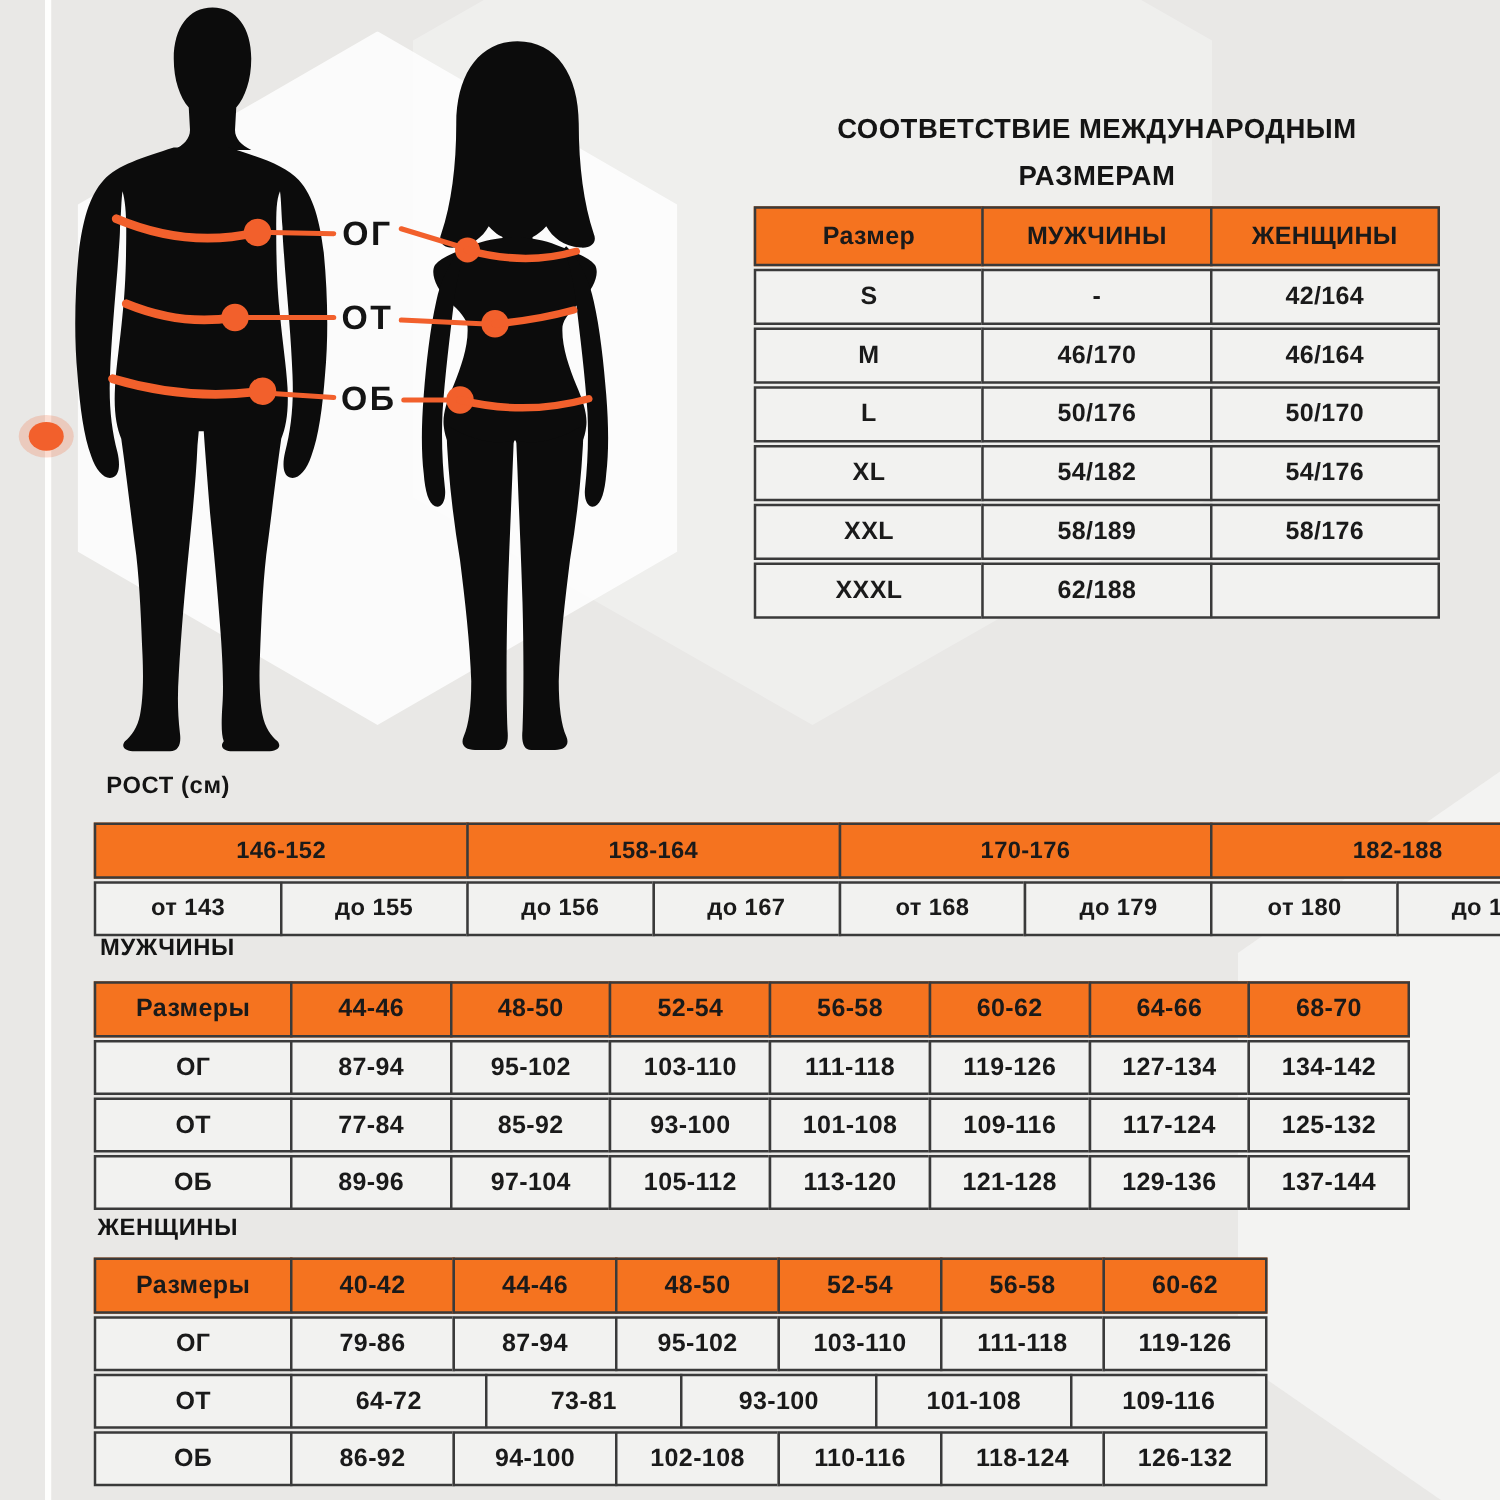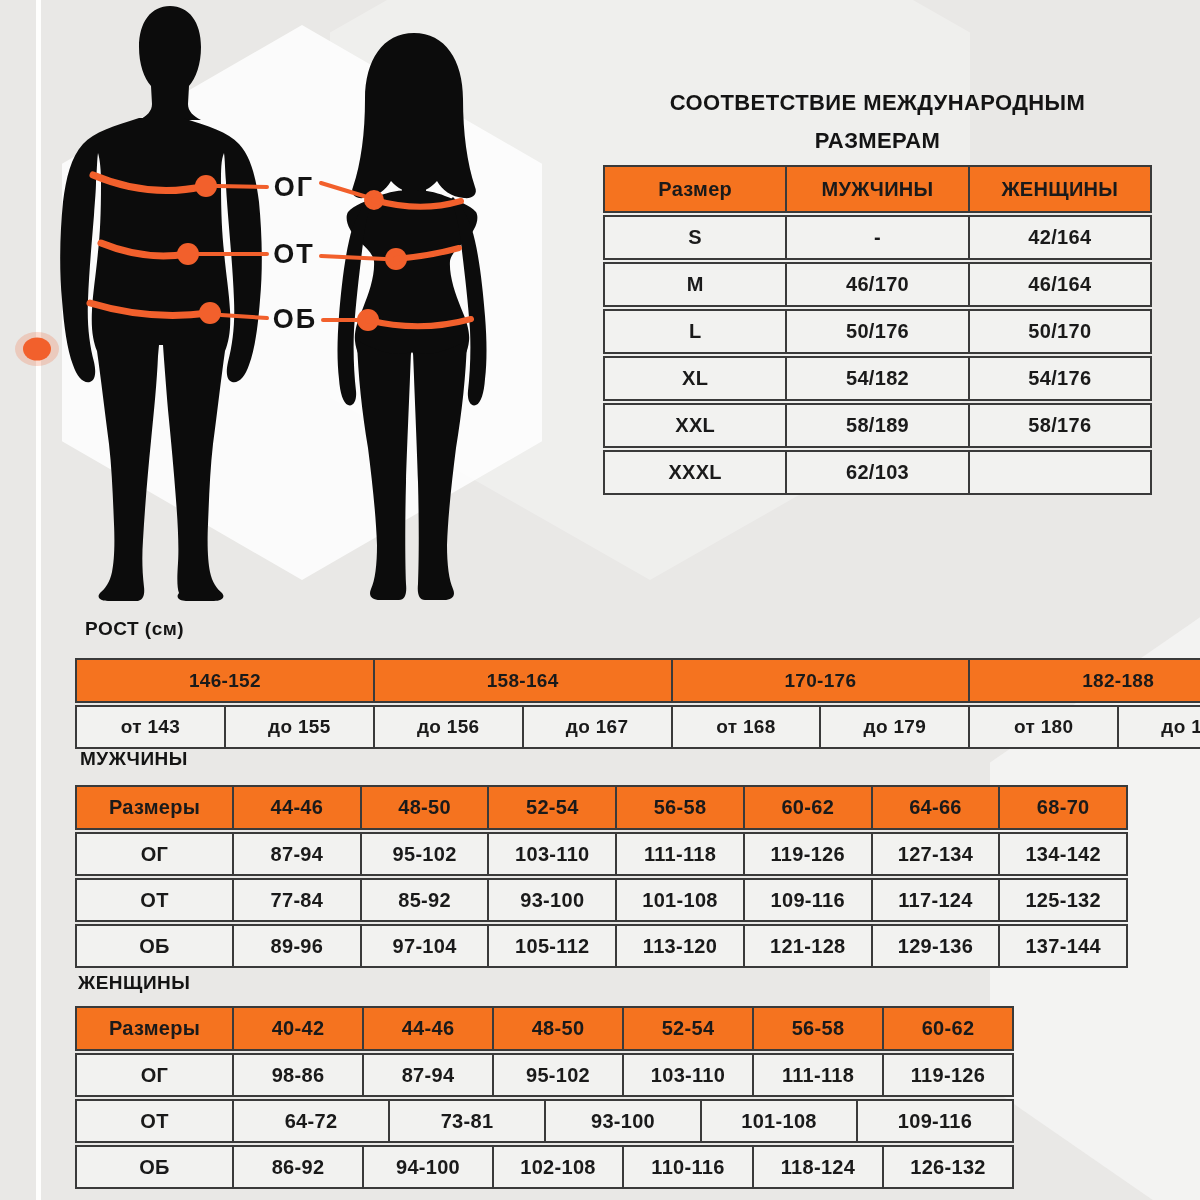--- a/index.html
+++ b/index.html
@@ -148,21 +148,21 @@
       <div class="tcell d">54/182</div>
       <div class="tcell d">54/176</div>
     </div>
     <div class="trow">
       <div class="tcell d">XXL</div>
       <div class="tcell d">58/189</div>
       <div class="tcell d">58/176</div>
     </div>
     <div class="trow">
       <div class="tcell d">XXXL</div>
-      <div class="tcell d">62/103</div>
+      <div class="tcell d">62/188</div>
       <div class="tcell d"></div>
     </div>
   </div>
 
   <div class="seclabel lbl-rost">РОСТ (см)</div>
   <div class="tbl t-rost">
     <div class="trow">
       <div class="tcell hdr h">146-152</div>
       <div class="tcell hdr h">158-164</div>
       <div class="tcell hdr h">170-176</div>
@@ -230,21 +230,21 @@
       <div class="tcell hdr h first">Размеры</div>
       <div class="tcell hdr h">40-42</div>
       <div class="tcell hdr h">44-46</div>
       <div class="tcell hdr h">48-50</div>
       <div class="tcell hdr h">52-54</div>
       <div class="tcell hdr h">56-58</div>
       <div class="tcell hdr h">60-62</div>
     </div>
     <div class="trow">
       <div class="tcell d first">ОГ</div>
-      <div class="tcell d">98-86</div>
+      <div class="tcell d">79-86</div>
       <div class="tcell d">87-94</div>
       <div class="tcell d">95-102</div>
       <div class="tcell d">103-110</div>
       <div class="tcell d">111-118</div>
       <div class="tcell d">119-126</div>
     </div>
     <div class="trow">
       <div class="tcell d first">ОТ</div>
       <div class="tcell d">64-72</div>
       <div class="tcell d">73-81</div>

